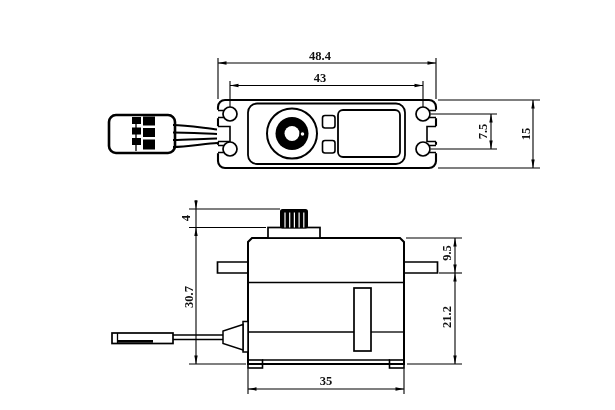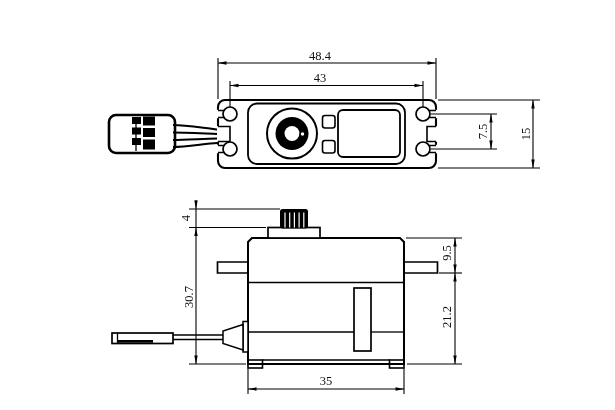--- a/index.html
+++ b/index.html
@@ -1,17 +1,17 @@
 <!DOCTYPE html>
 <html><head>
 <meta charset="utf-8">
 <style>
   html,body{margin:0;padding:0;background:#ffffff;}
   .canvas{position:relative;width:615px;height:410px;background:#ffffff;overflow:hidden;
-          font-family:"Liberation Serif", serif;}
+          font-family:"Liberation Serif", serif;font-weight:bold;}
   svg{display:block;}
   text{font-family:"Liberation Serif", serif;font-size:12.5px;fill:#111;}
 </style>
 </head>
 <body>
 
 <div class="canvas">
 <svg width="615" height="410" viewBox="0 0 615 410">
   <rect x="0" y="0" width="615" height="410" fill="#ffffff"></rect>
 

